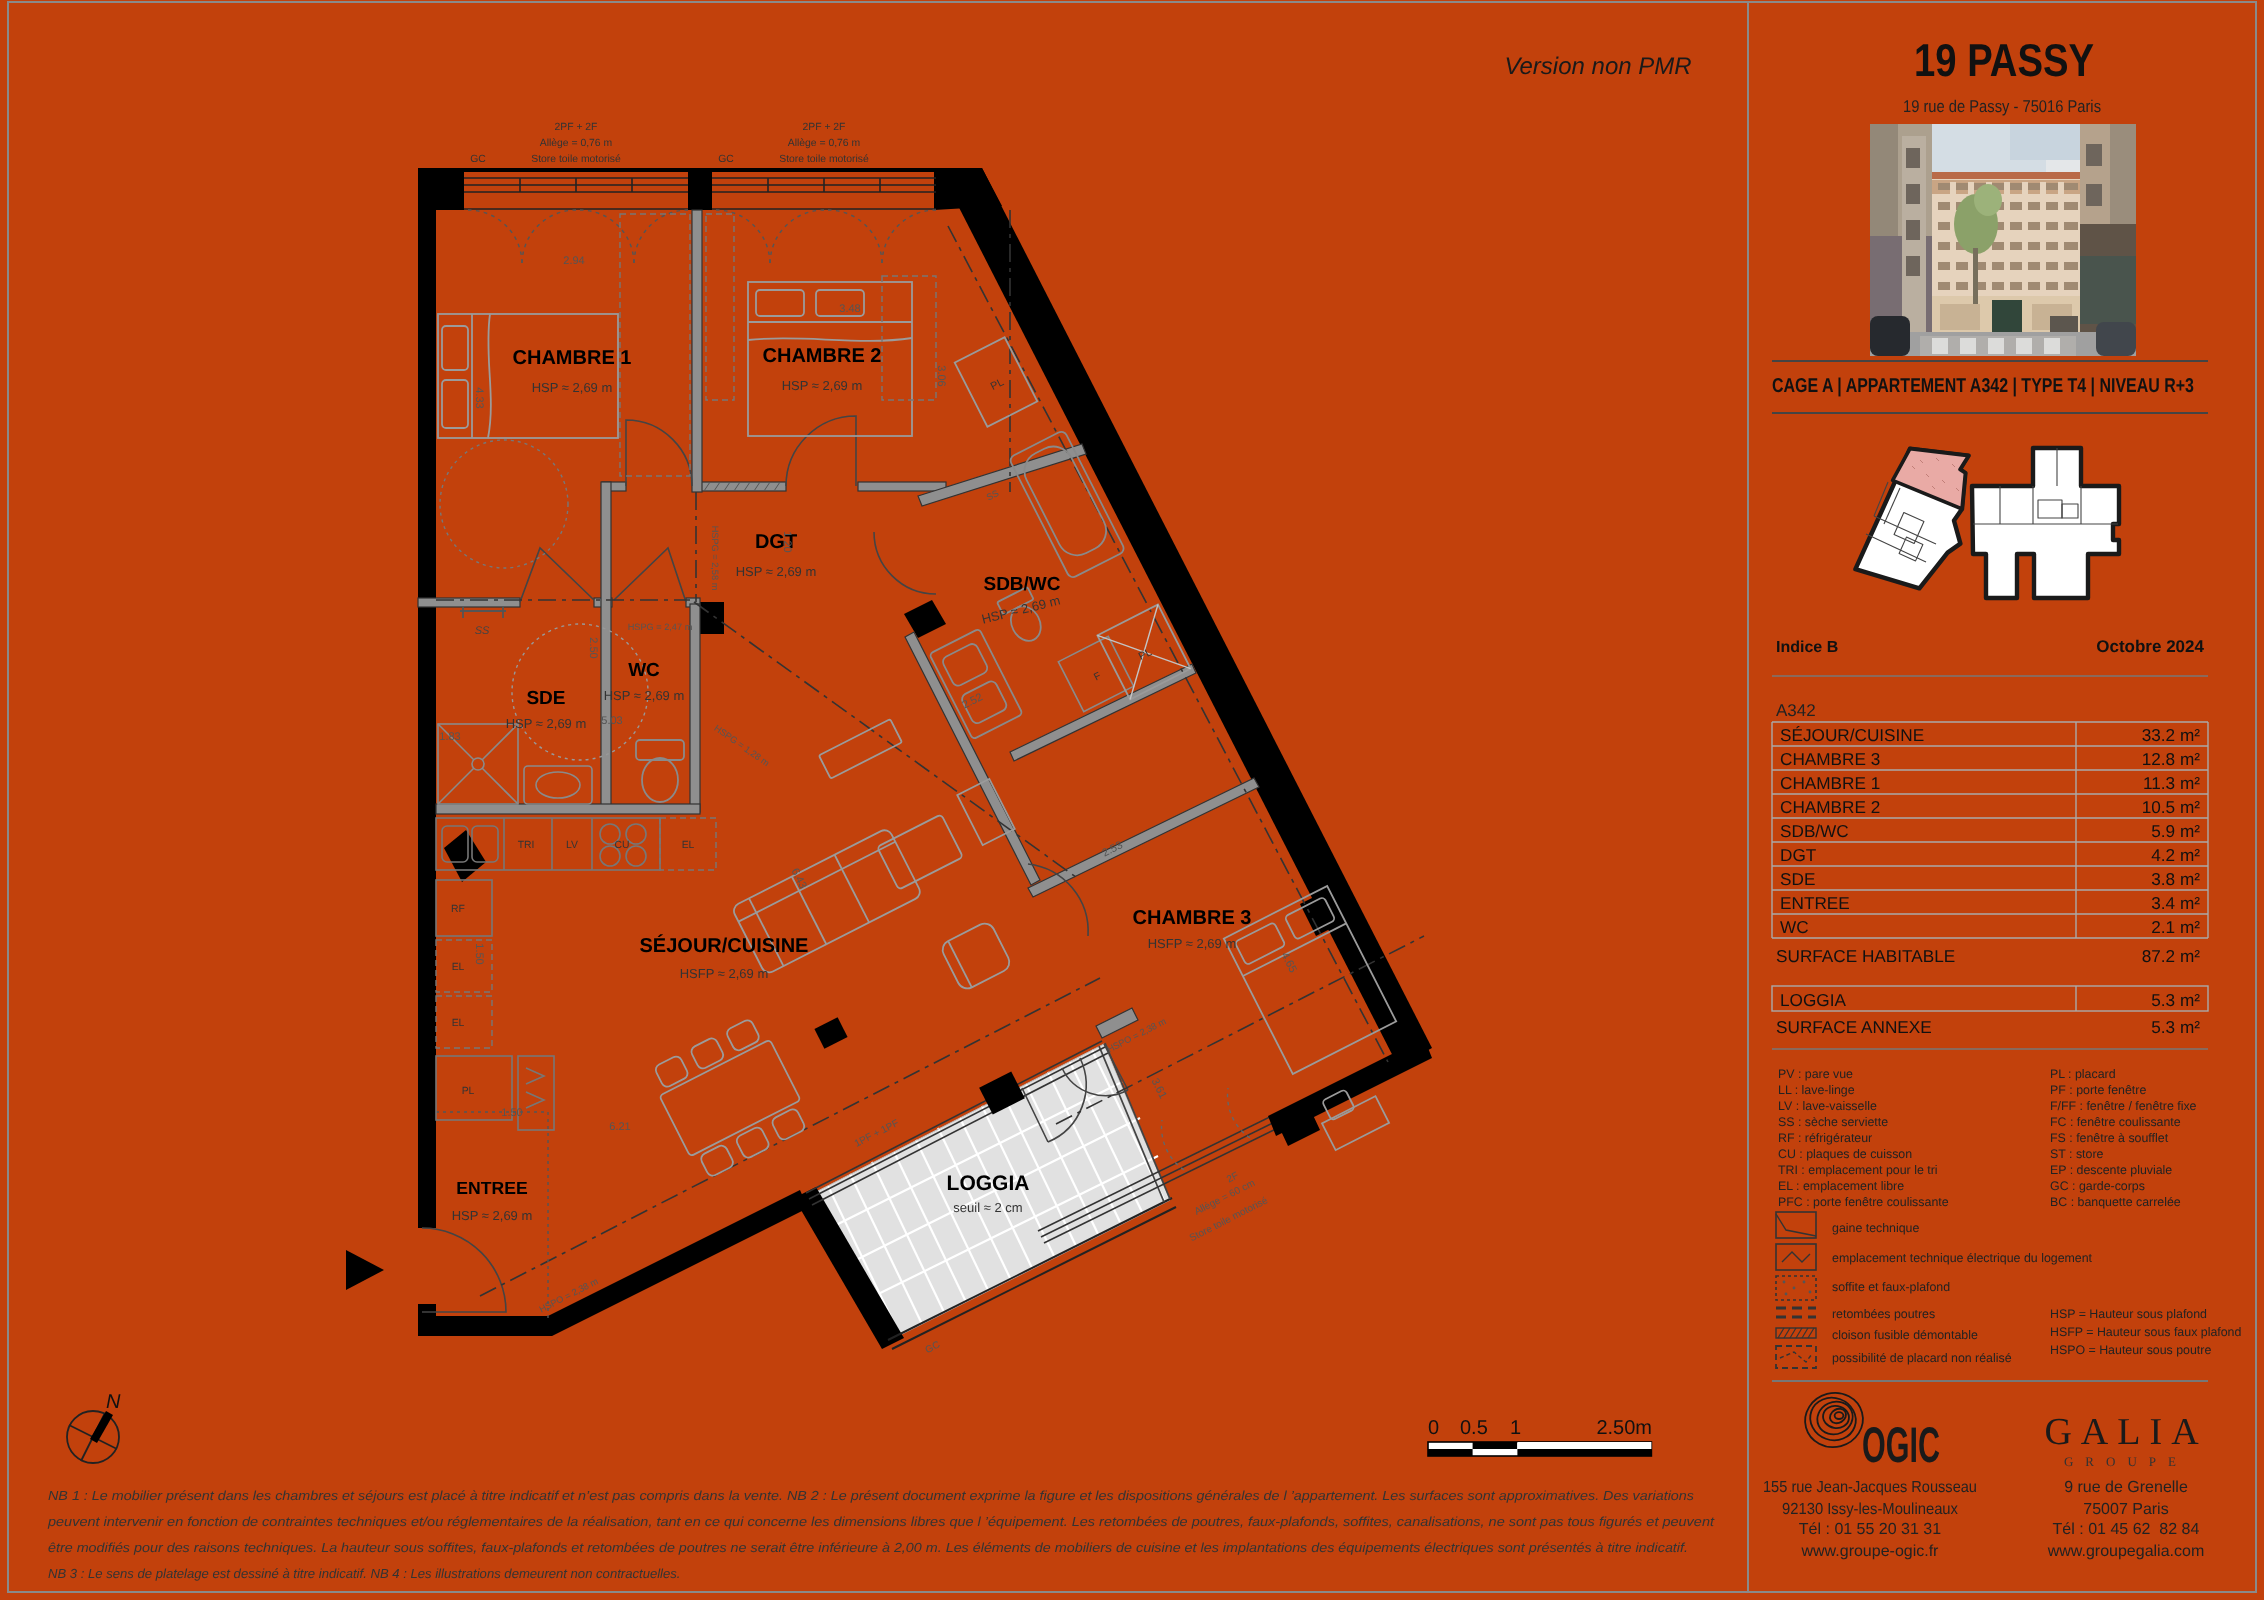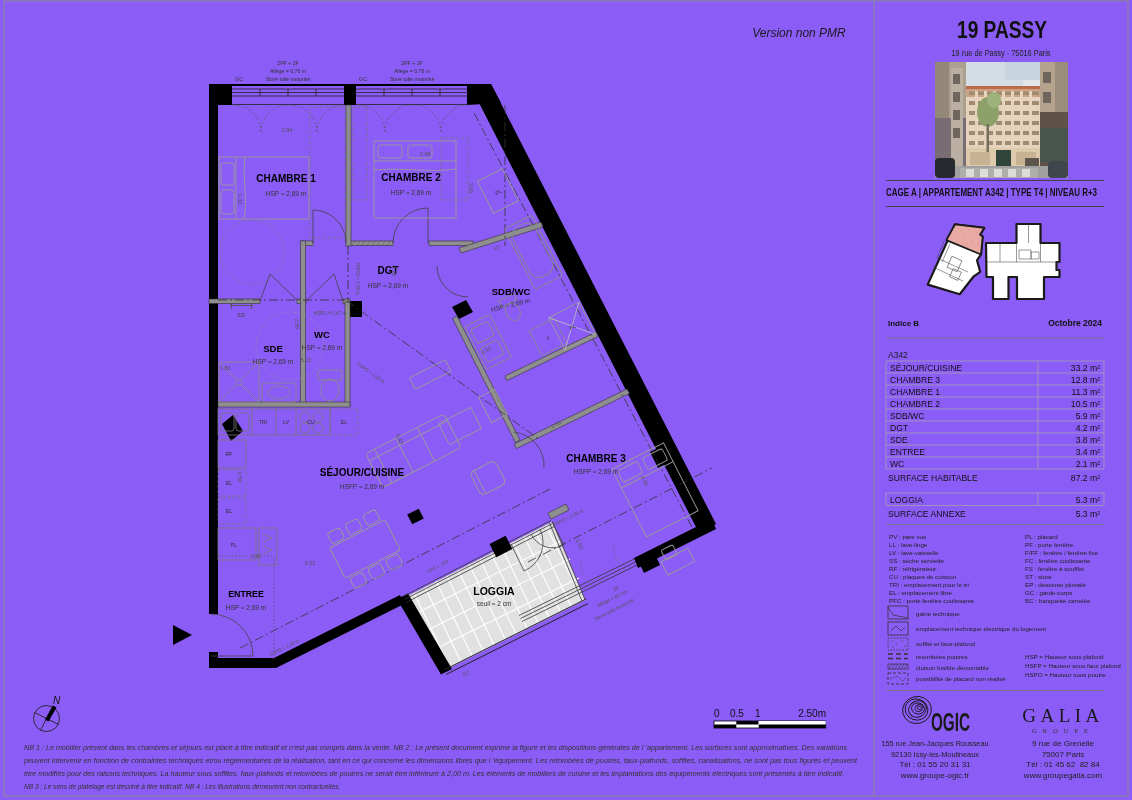--- a/index.html
+++ b/index.html
@@ -1,16 +1,16 @@
 <!DOCTYPE html>
 <html><head>
 <meta charset="utf-8">
 <style>
   html,body{margin:0;padding:0;background:#ffffff;}
-  .page{position:relative;width:1132px;height:800px;background:#8b5cf6;overflow:hidden;}
+  .page{position:relative;width:1132px;height:800px;background:#c2410c;overflow:hidden;}
   svg{position:absolute;top:0;left:0;}
   text{font-family:"Liberation Sans",sans-serif;}
 </style>
 </head>
 <body>
 <div class="page">
 <svg width="1132" height="800" viewBox="0 0 1132 800">
 
 <rect x="4" y="1" width="1124" height="795" fill="none" stroke="#8a8a8a" stroke-width="1"></rect>
 

